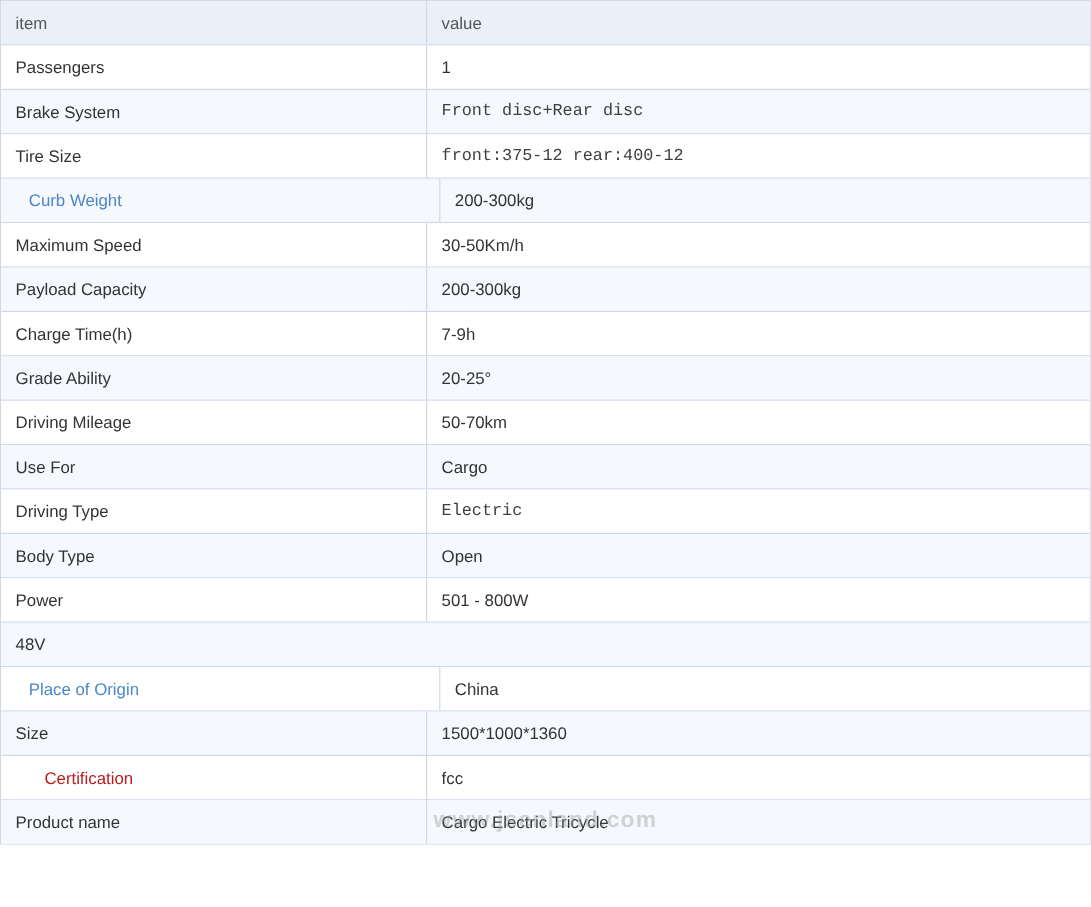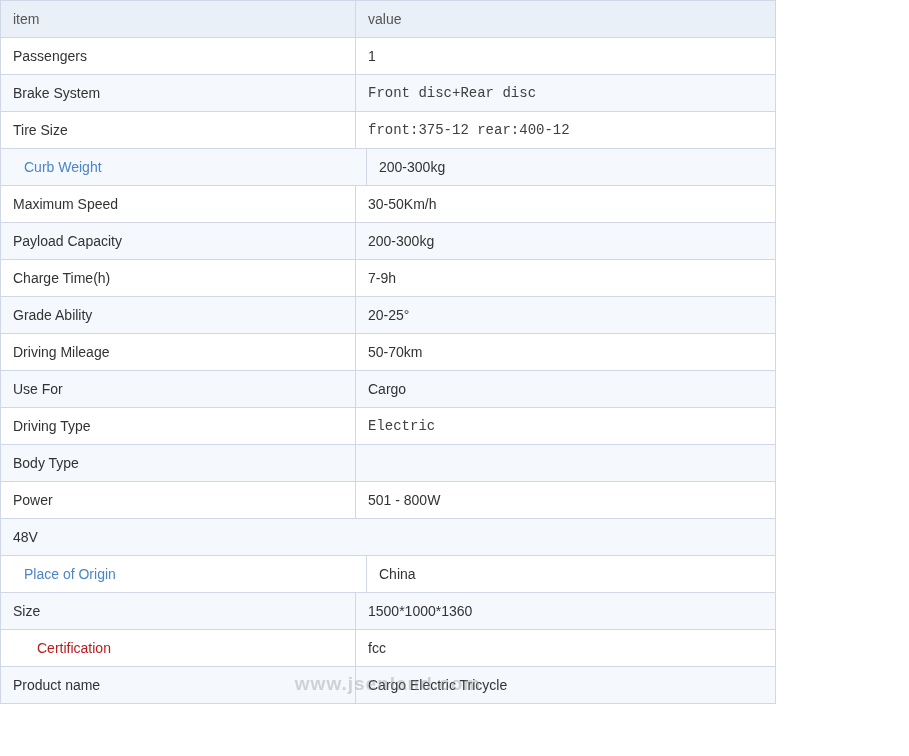--- a/index.html
+++ b/index.html
@@ -9,21 +9,21 @@
     }
 
     body {
       font-family: Arial, sans-serif;
       font-size: 14px;
       background: #fff;
       width: 909px;
     }
 
     .table-container {
-      width: 776px;
+      width: 909px;
       border: 1px solid #d0d8e8;
     }
 
     .table-row {
       display: flex;
       border-bottom: 1px solid #d0d8e8;
     }
 
     .table-row:last-child {
       border-bottom: none;
@@ -136,20 +136,21 @@
       <div class="table-row">
     <div class="cell-item color-default">Use For</div>
     <div class="cell-value val-default">Cargo</div>
   </div>
       <div class="table-row">
     <div class="cell-item color-default">Driving Type</div>
     <div class="cell-value val-blue">Electric</div>
   </div>
       <div class="table-row">
     <div class="cell-item color-default">Body Type</div>
+    <div class="cell-value val-default">Open</div>
   </div>
       <div class="table-row">
     <div class="cell-item color-default">Power</div>
     <div class="cell-value val-default">501 - 800W</div>
   </div>
       <div class="table-row">
     <div class="cell-value val-default">48V</div>
   </div>
       <div class="table-row">
     <div class="cell-item color-blue">Place of Origin</div>

